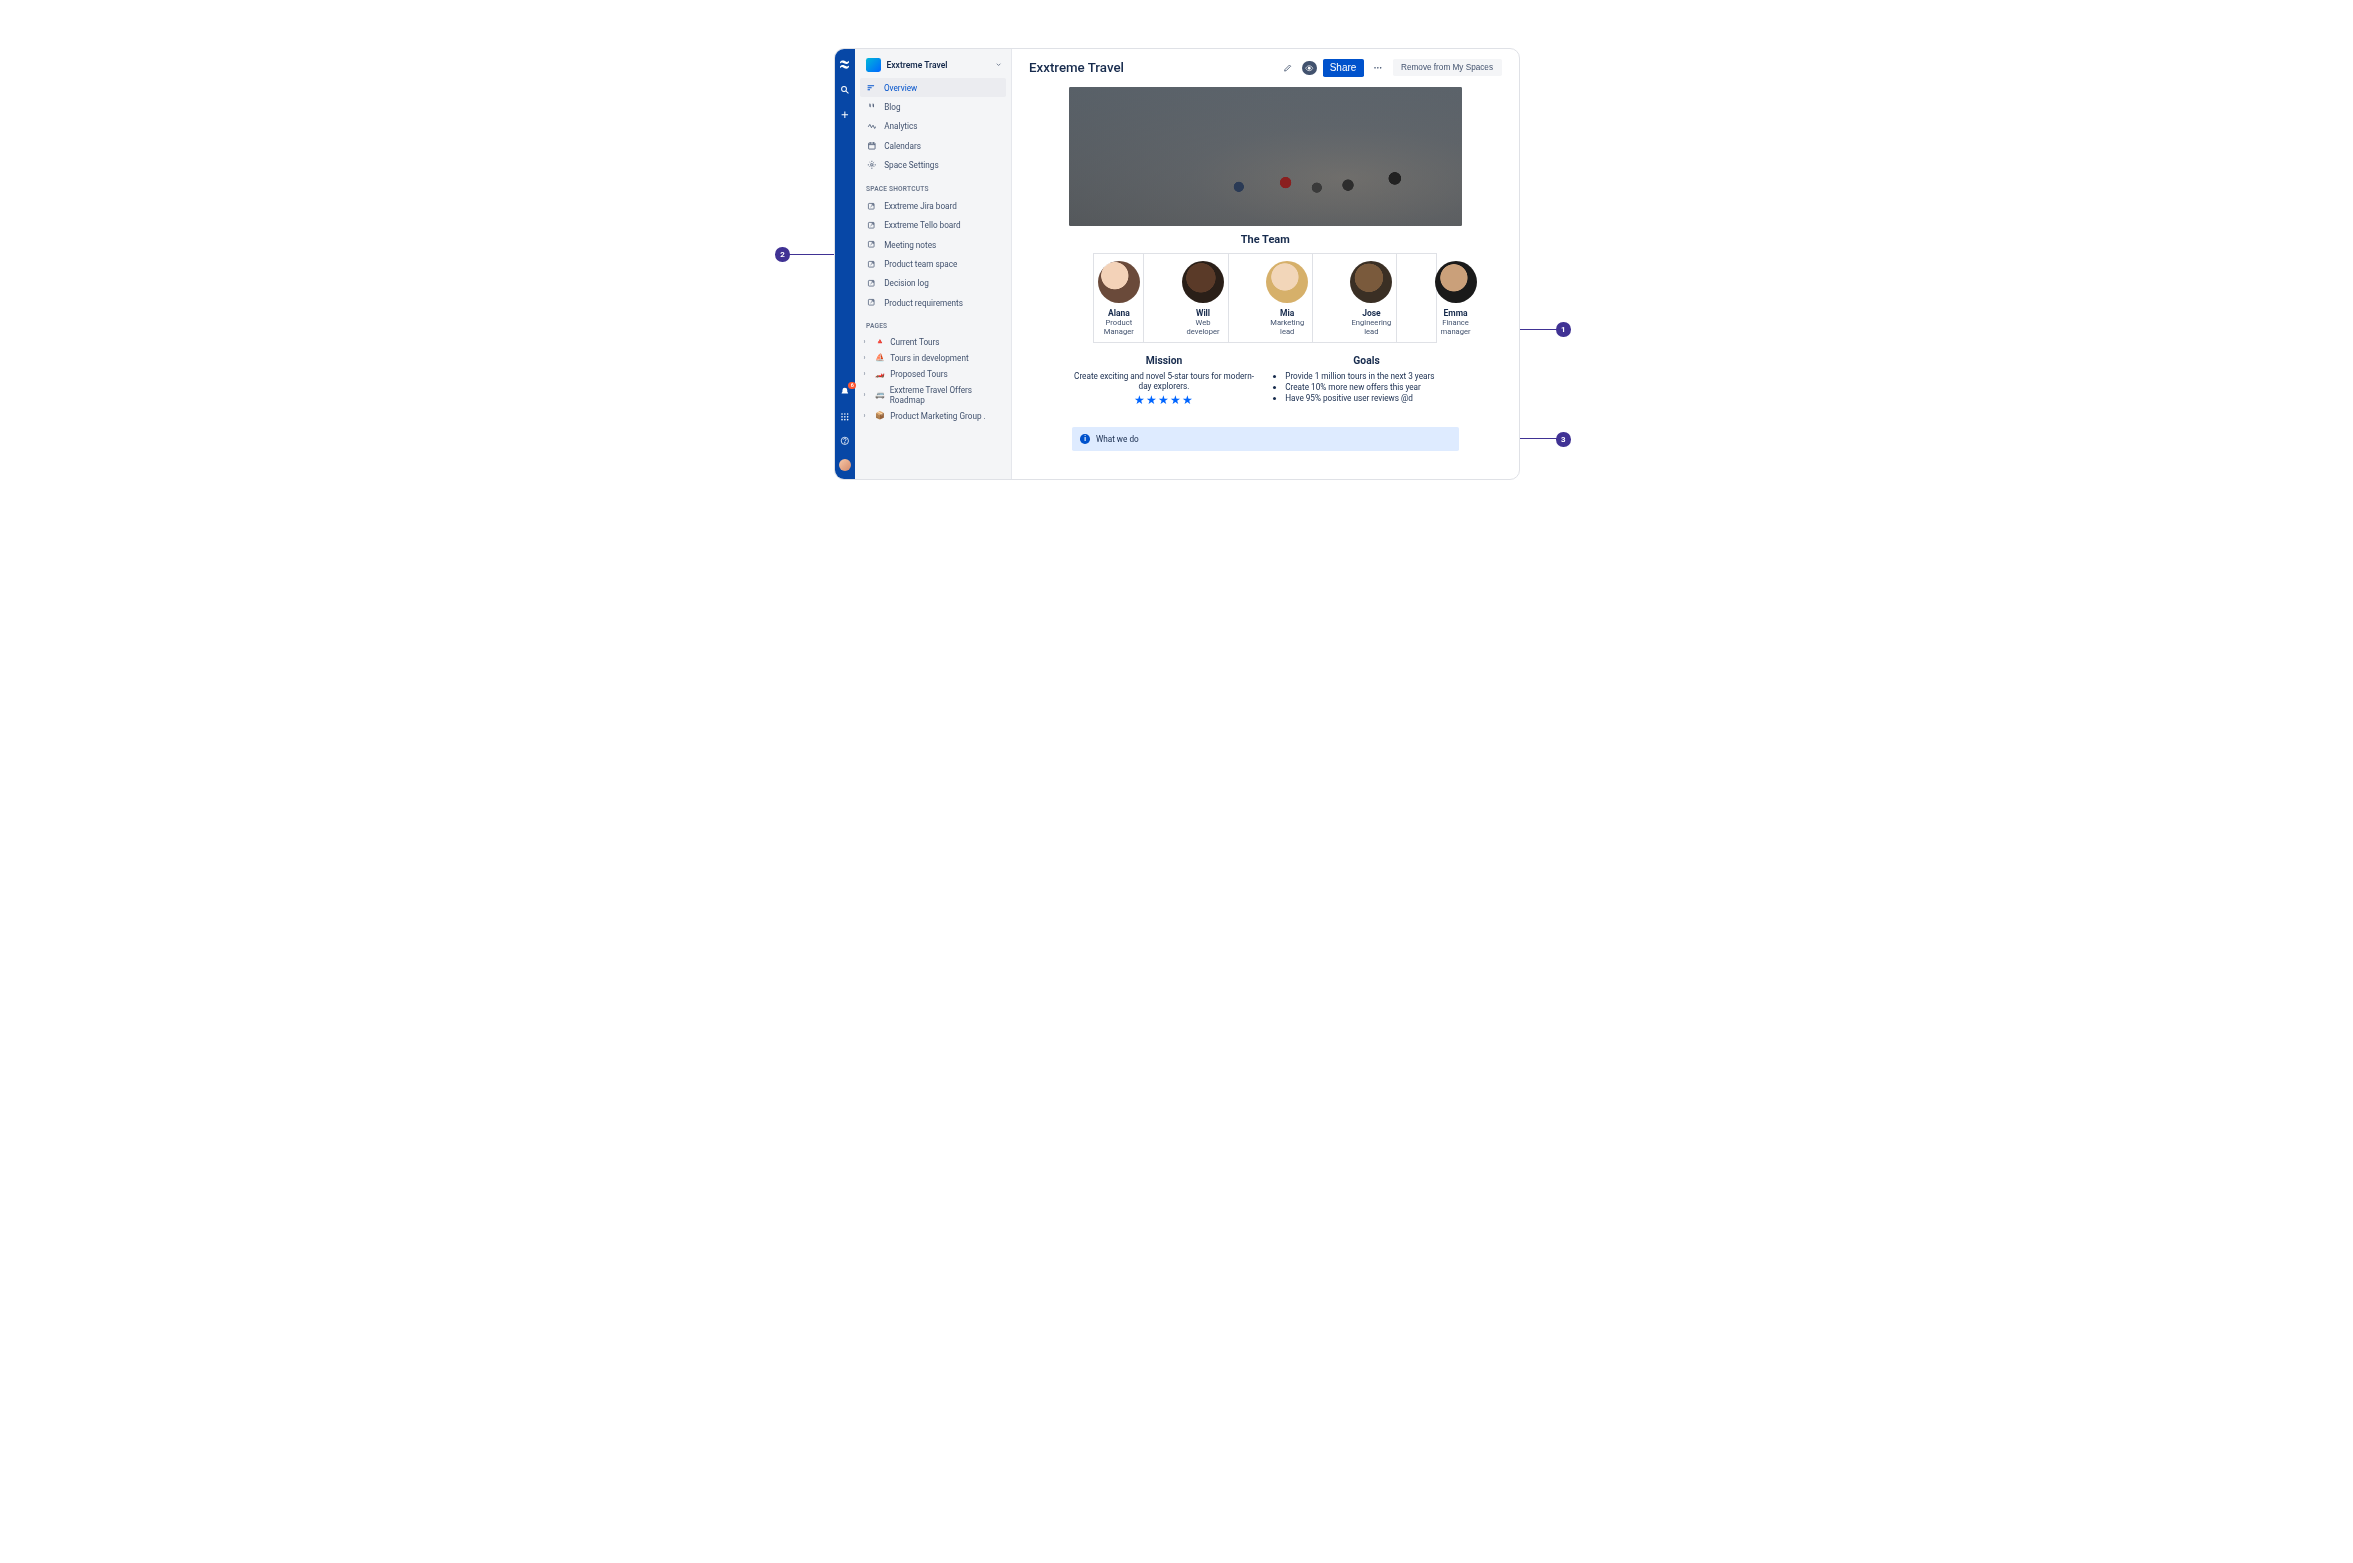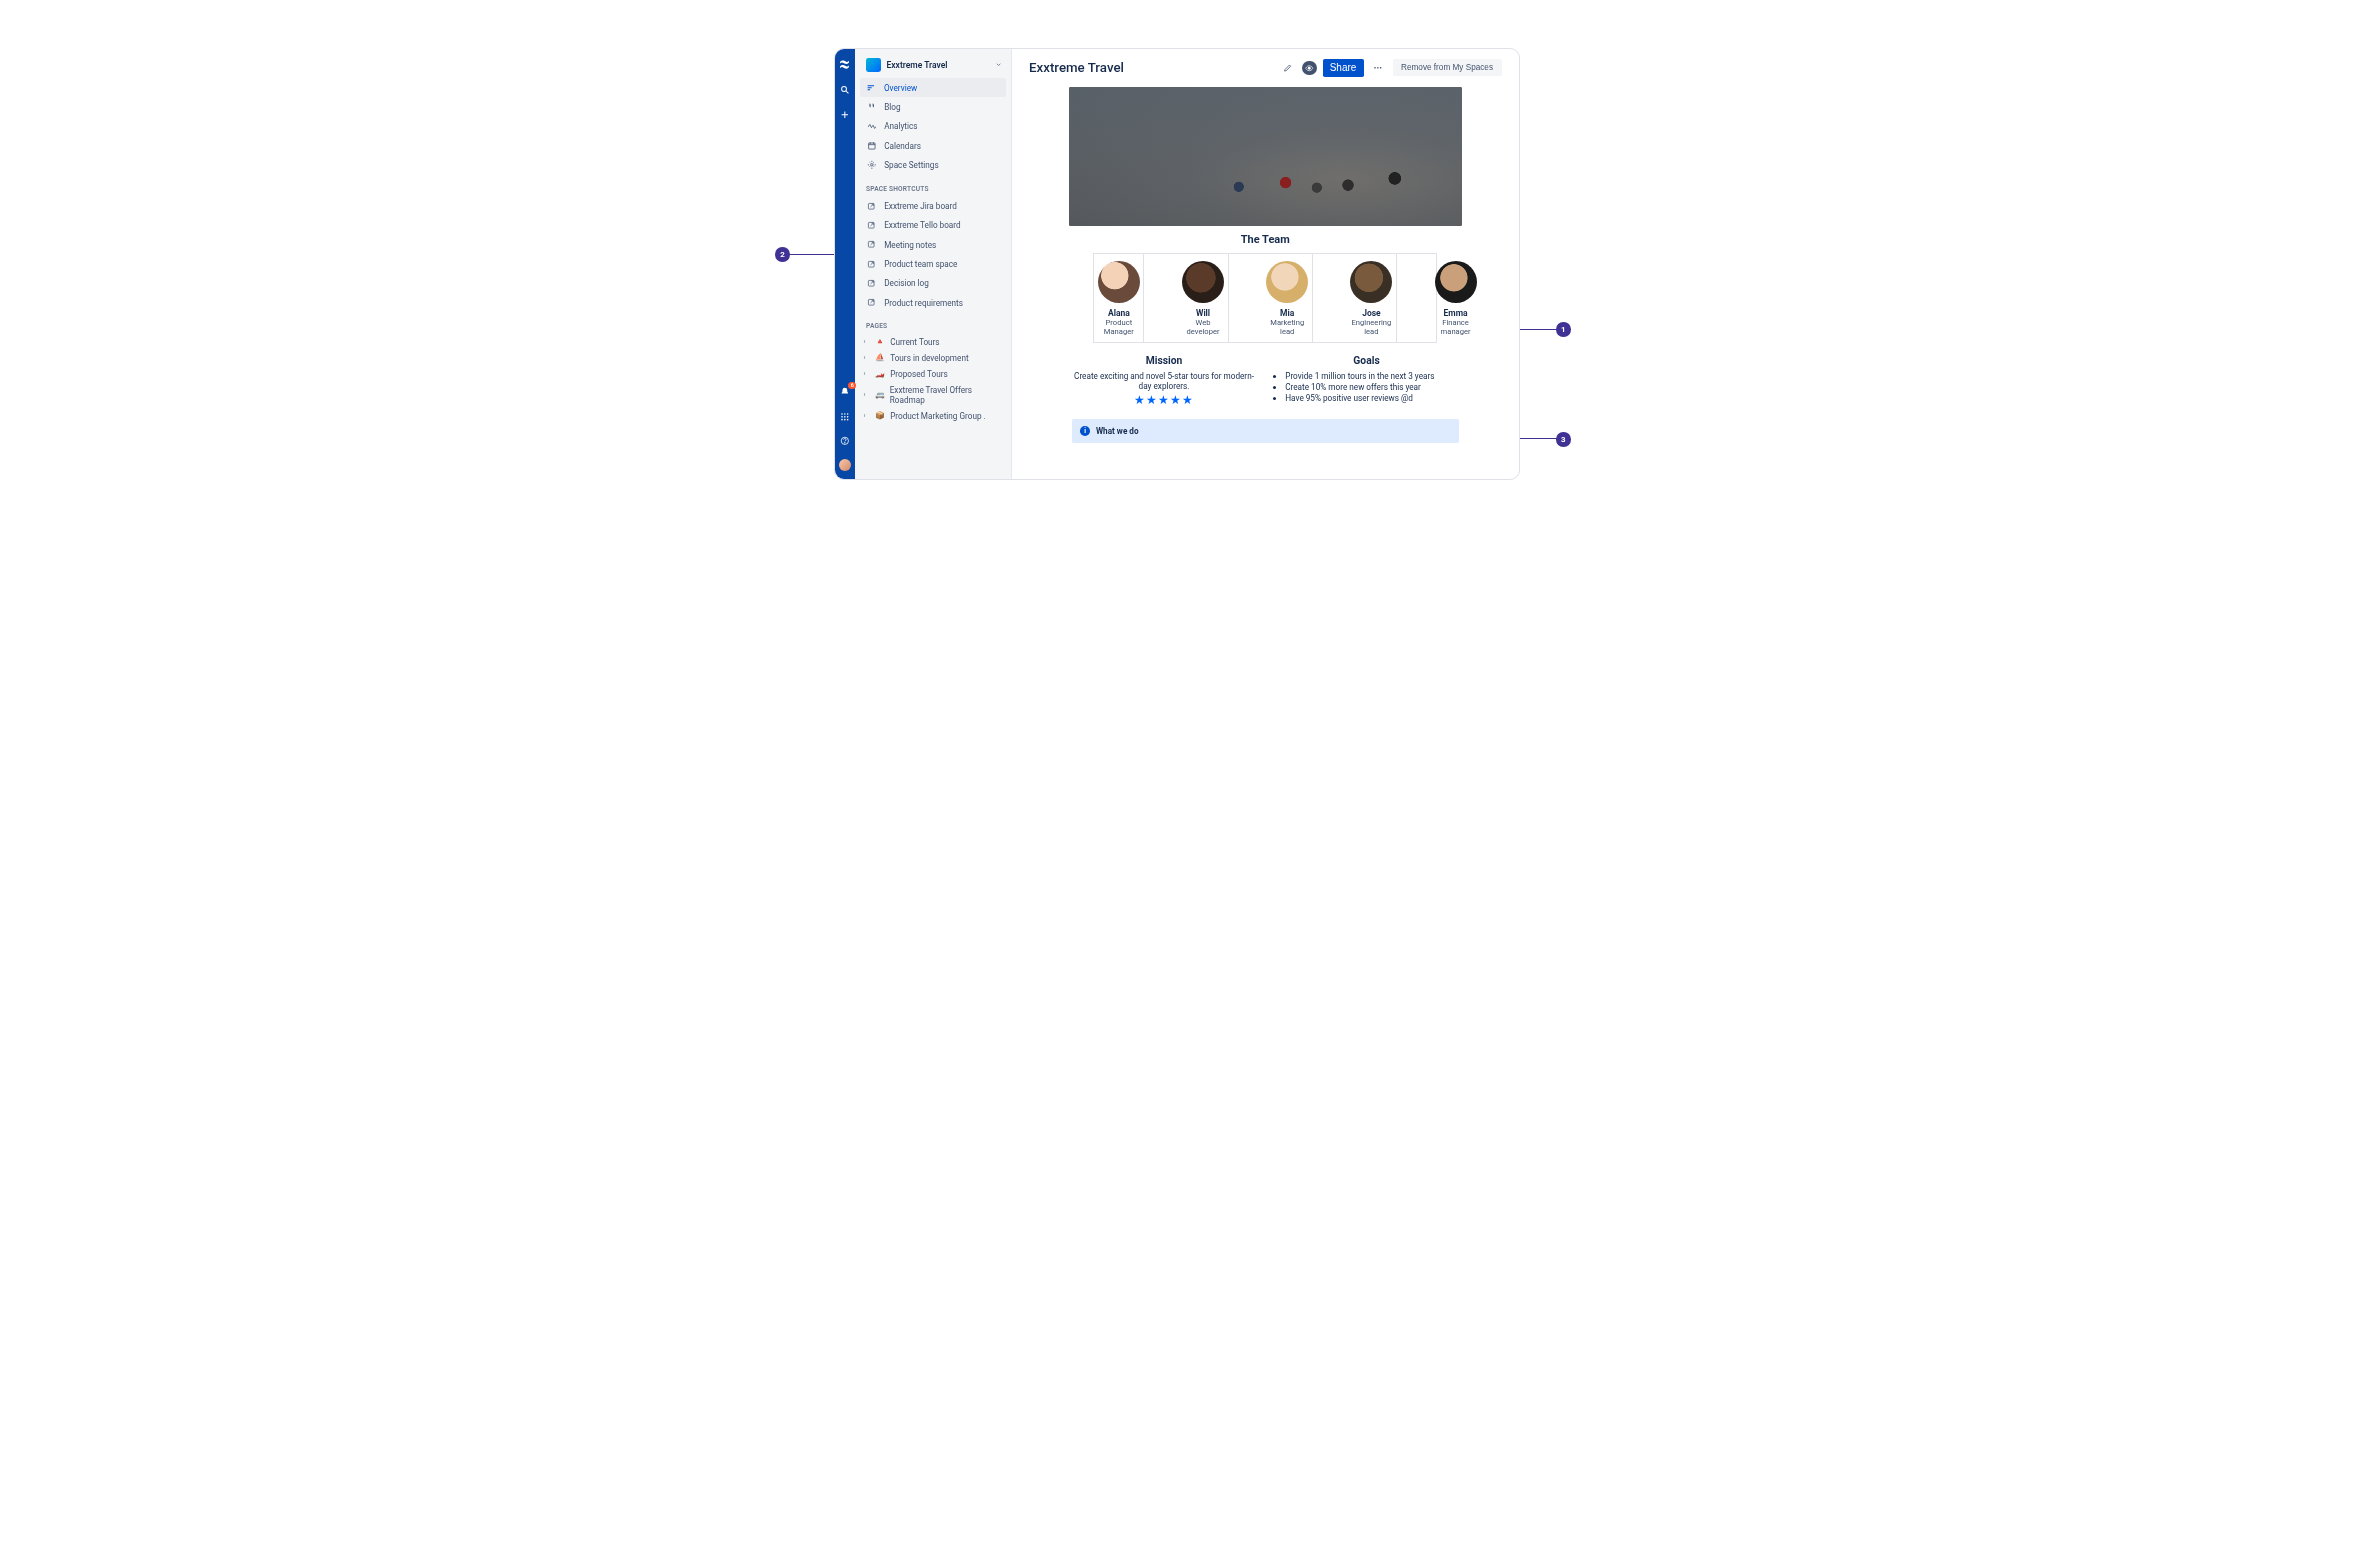--- a/index.html
+++ b/index.html
@@ -182,37 +182,37 @@
 }
 .avatar.a0{background:radial-gradient(circle at 40% 35%,#f3d2b8 0 13.3px,#6a4a3a 14px 24px);}
 .avatar.a1{background:radial-gradient(circle at 45% 40%,#5a3a28 0 14.5px,#2a1f18 15px 24px);}
 .avatar.a2{background:radial-gradient(circle at 45% 38%,#f2d6b9 0 13.3px,#d6b06a 14px 24px);}
 .avatar.a3{background:radial-gradient(circle at 45% 40%,#7a5a3c 0 14px,#3a2f24 14.5px 24px);}
 .avatar.a4{background:radial-gradient(circle at 45% 40%,#caa07a 0 13.3px,#1a1a1a 14px 24px);}
 .team-name{font-weight:700;font-size:8.5px;}
 .team-role{font-size:7.6px;color:#42526E;}
 
 .two-col {
-  display:flex; gap:18px; width:387px; margin: 11px auto 12px;
+  display:flex; gap:18px; width:387px; margin: 11px auto 20px;
 }
 .col { flex:1; }
 .col h3 { text-align:center; font-weight:700; font-size:10.3px; margin-bottom:3.6px;}
 .mission-text{font-size:8.2px;text-align:center;color:#172B4D;}
 .stars{color:#0065FF;font-size:12px;text-align:center;margin-top:2.4px;letter-spacing:1.2px;}
 .goals-list{font-size:8.2px;padding-left:11px;}
 .goals-list li{margin-bottom:1.2px;}
 
 .info-panel{
   width:387px;margin:6px auto 0;
   background:#DEEBFF;border-radius:1.8px;
   padding:7.2px 8.5px;
   display:flex;align-items:center;gap:6px;
 }
 .info-icon{width:9.7px;height:9.7px;border-radius:50%;background:#0052CC;color:#fff;font-size:6.6px;font-weight:700;display:flex;align-items:center;justify-content:center;}
-.info-title{font-weight:700;font-size:8.2px;}
+.info-title{font-weight:400;font-size:8.2px;}
 
 
 .callout {
   position:absolute;
   width:14.5px;height:14.5px;border-radius:50%;
   background:#403294;color:#fff;
   font-weight:700;font-size:7.9px;
   display:flex;align-items:center;justify-content:center;
 }
 .callout-line{

